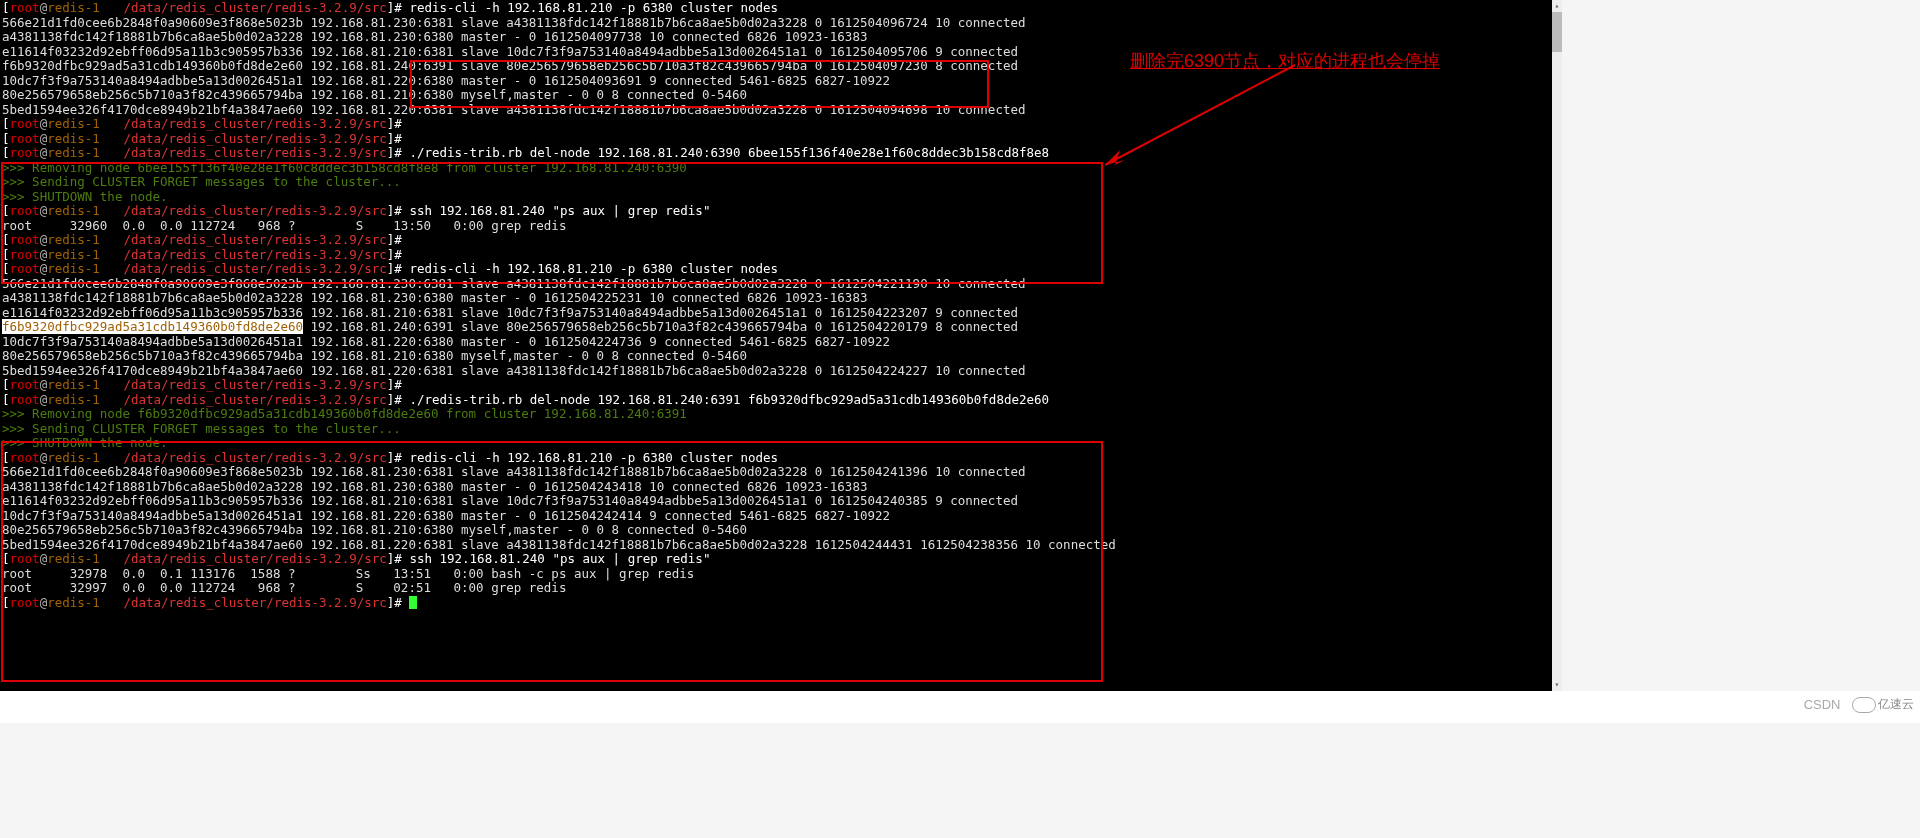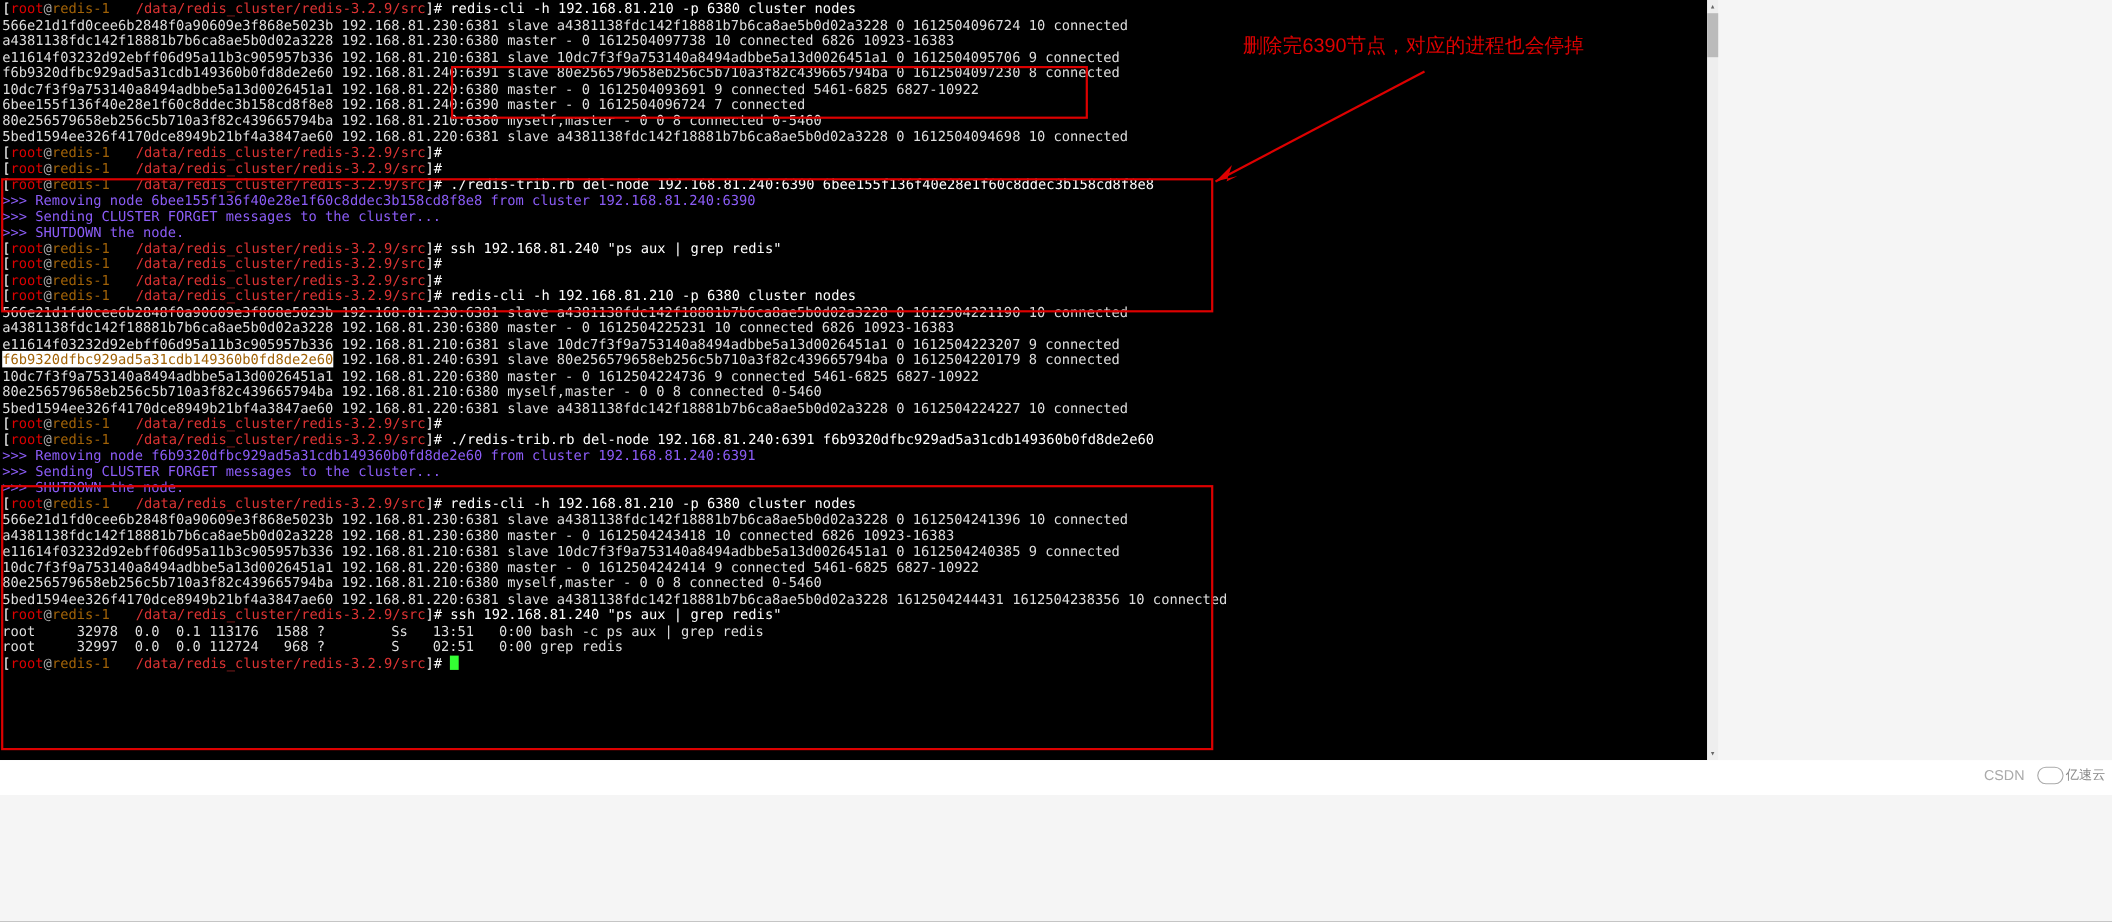--- a/index.html
+++ b/index.html
@@ -5,21 +5,21 @@
   html,body{margin:0;padding:0;background:#f5f5f5;font-family:Consolas,Monaco,monospace;font-size:12.5px;line-height:14.5px;}
   .terminal{background:#000;color:#ddd;width:1548px;min-height:680px;position:relative;padding:1px 2px 10px 2px;}
   .line{white-space:pre;}
   .prompt .brk{color:#fff;}
   .prompt .usr{color:#d00;}
   .prompt .at{color:#aaa;}
   .prompt .host{color:#a16207;}
   .prompt .path{color:#d33;margin-left:16px;}
   .prompt .end{color:#fff;}
   .cmd{color:#fff;}
-  .msg{color:#8b5cf6;}
+  .msg{color:#4d7c0f;}
   .txt{color:#ddd;}
   .hl{background:#fff;color:#a16207;}
   .cursor{display:inline-block;width:8px;height:13px;background:#3f3;vertical-align:bottom;margin-bottom:1px;}
   .redbox{position:absolute;border:2px solid #d00;pointer-events:none;}
   .annotation{position:absolute;color:#d00;font-family:"Microsoft YaHei",sans-serif;font-size:18px;font-weight:500;}
   .arrow{position:absolute;pointer-events:none;}
   .arrow line{stroke:#d00;stroke-width:2;}
   .arrow polygon{fill:#d00;}
   .footer{position:relative;text-align:right;padding:6px 6px 2px 0;background:#fff;height:24px;}
   .csdn{font-family:Arial;color:#aaa;font-size:13px;margin-right:4px;display:inline-block;vertical-align:middle;}
@@ -33,32 +33,32 @@
 <body>
 
 <div class="terminal">
 
   <div class="line"><span class="prompt"><span class="brk">[</span><span class="usr">root</span><span class="at">@</span><span class="host">redis-1</span><span class="path"> /data/redis_cluster/redis-3.2.9/src</span><span class="brk">]</span><span class="end"># </span></span><span class="cmd">redis-cli -h 192.168.81.210 -p 6380 cluster nodes</span></div>
   <div class="line txt">566e21d1fd0cee6b2848f0a90609e3f868e5023b 192.168.81.230:6381 slave a4381138fdc142f18881b7b6ca8ae5b0d02a3228 0 1612504096724 10 connected</div>
   <div class="line txt">a4381138fdc142f18881b7b6ca8ae5b0d02a3228 192.168.81.230:6380 master - 0 1612504097738 10 connected 6826 10923-16383</div>
   <div class="line txt">e11614f03232d92ebff06d95a11b3c905957b336 192.168.81.210:6381 slave 10dc7f3f9a753140a8494adbbe5a13d0026451a1 0 1612504095706 9 connected</div>
   <div class="line txt"><span>f6b9320dfbc929ad5a31cdb149360b0fd8de2e60 192.168.81.240:</span><span>6391 slave 80e256579658eb256c5b710a3f82c439665794ba 0 1612504097230 8 connected</span></div>
   <div class="line txt"><span>10dc7f3f9a753140a8494adbbe5a13d0026451a1 192.168.81.220:</span><span>6380 master - 0 1612504093691 9 connected 5461-6825 6827-10922</span></div>
-  <div class="line txt"><span>6bee155f136f40e28e1f60c8ddec3b158cd8f8e8 192.168.81.240:</span><span>6390 master - 0 1612504096724 7 connected</span></div>
   <div class="line txt">80e256579658eb256c5b710a3f82c439665794ba 192.168.81.210:6380 myself,master - 0 0 8 connected 0-5460</div>
   <div class="line txt">5bed1594ee326f4170dce8949b21bf4a3847ae60 192.168.81.220:6381 slave a4381138fdc142f18881b7b6ca8ae5b0d02a3228 0 1612504094698 10 connected</div>
   <div class="line"><span class="prompt"><span class="brk">[</span><span class="usr">root</span><span class="at">@</span><span class="host">redis-1</span><span class="path"> /data/redis_cluster/redis-3.2.9/src</span><span class="brk">]</span><span class="end"># </span></span></div>
   <div class="line"><span class="prompt"><span class="brk">[</span><span class="usr">root</span><span class="at">@</span><span class="host">redis-1</span><span class="path"> /data/redis_cluster/redis-3.2.9/src</span><span class="brk">]</span><span class="end"># </span></span></div>
 
   <div class="line"><span class="prompt"><span class="brk">[</span><span class="usr">root</span><span class="at">@</span><span class="host">redis-1</span><span class="path"> /data/redis_cluster/redis-3.2.9/src</span><span class="brk">]</span><span class="end"># </span></span><span class="cmd">./redis-trib.rb del-node 192.168.81.240:6390 6bee155f136f40e28e1f60c8ddec3b158cd8f8e8</span></div>
   <div class="line msg">&gt;&gt;&gt; Removing node 6bee155f136f40e28e1f60c8ddec3b158cd8f8e8 from cluster 192.168.81.240:6390</div>
   <div class="line msg">&gt;&gt;&gt; Sending CLUSTER FORGET messages to the cluster...</div>
   <div class="line msg">&gt;&gt;&gt; SHUTDOWN the node.</div>
 
   <div class="line"><span class="prompt"><span class="brk">[</span><span class="usr">root</span><span class="at">@</span><span class="host">redis-1</span><span class="path"> /data/redis_cluster/redis-3.2.9/src</span><span class="brk">]</span><span class="end"># </span></span><span class="cmd">ssh 192.168.81.240 "ps aux | grep redis"</span></div>
+  <div class="line txt">root     32960  0.0  0.0 112724   968 ?        S    13:50   0:00 grep redis</div>
 
   <div class="line"><span class="prompt"><span class="brk">[</span><span class="usr">root</span><span class="at">@</span><span class="host">redis-1</span><span class="path"> /data/redis_cluster/redis-3.2.9/src</span><span class="brk">]</span><span class="end"># </span></span></div>
   <div class="line"><span class="prompt"><span class="brk">[</span><span class="usr">root</span><span class="at">@</span><span class="host">redis-1</span><span class="path"> /data/redis_cluster/redis-3.2.9/src</span><span class="brk">]</span><span class="end"># </span></span></div>
 
   <div class="line"><span class="prompt"><span class="brk">[</span><span class="usr">root</span><span class="at">@</span><span class="host">redis-1</span><span class="path"> /data/redis_cluster/redis-3.2.9/src</span><span class="brk">]</span><span class="end"># </span></span><span class="cmd">redis-cli -h 192.168.81.210 -p 6380 cluster nodes</span></div>
   <div class="line txt">566e21d1fd0cee6b2848f0a90609e3f868e5023b 192.168.81.230:6381 slave a4381138fdc142f18881b7b6ca8ae5b0d02a3228 0 1612504221190 10 connected</div>
   <div class="line txt">a4381138fdc142f18881b7b6ca8ae5b0d02a3228 192.168.81.230:6380 master - 0 1612504225231 10 connected 6826 10923-16383</div>
   <div class="line txt">e11614f03232d92ebff06d95a11b3c905957b336 192.168.81.210:6381 slave 10dc7f3f9a753140a8494adbbe5a13d0026451a1 0 1612504223207 9 connected</div>
   <div class="line txt"><span class="hl">f6b9320dfbc929ad5a31cdb149360b0fd8de2e60</span><span> 192.168.81.240:6391 slave 80e256579658eb256c5b710a3f82c439665794ba 0 1612504220179 8 connected</span></div>
   <div class="line txt">10dc7f3f9a753140a8494adbbe5a13d0026451a1 192.168.81.220:6380 master - 0 1612504224736 9 connected 5461-6825 6827-10922</div>
@@ -81,21 +81,21 @@
 
   <div class="line"><span class="prompt"><span class="brk">[</span><span class="usr">root</span><span class="at">@</span><span class="host">redis-1</span><span class="path"> /data/redis_cluster/redis-3.2.9/src</span><span class="brk">]</span><span class="end"># </span></span><span class="cmd">ssh 192.168.81.240 "ps aux | grep redis"</span></div>
   <div class="line txt">root     32978  0.0  0.1 113176  1588 ?        Ss   13:51   0:00 bash -c ps aux | grep redis</div>
   <div class="line txt">root     32997  0.0  0.0 112724   968 ?        S    02:51   0:00 grep redis</div>
   <div class="line"><span class="prompt"><span class="brk">[</span><span class="usr">root</span><span class="at">@</span><span class="host">redis-1</span><span class="path"> /data/redis_cluster/redis-3.2.9/src</span><span class="brk">]</span><span class="end"># </span></span><span class="cursor"></span></div>
 
   <div class="redbox" style="left:410px;top:60px;width:575px;height:44px;"></div>
   <div class="redbox" style="left:1px;top:162px;width:1098px;height:118px;"></div>
   <div class="redbox" style="left:1px;top:441px;width:1098px;height:237px;"></div>
 
-  <div class="annotation" style="left:1130px;top:34px;">删除完6390节点，对应的进程也会停掉</div>
+  <div class="annotation" style="left:1130px;top:54px;text-decoration:underline;">删除完6390节点，对应的进程也会停掉</div>
   <svg class="arrow" style="left:1095px;top:60px;width:210px;height:115px;">
     <line x1="200" y1="5" x2="10" y2="105"></line>
     <polygon points="10,105 25,90 20,105 30,100"></polygon>
   </svg>
 
   <div class="scrollbar">
     <div class="scrollarrow" style="top:0;">▴</div>
     <div class="scrollthumb" style="top:12px;"></div>
     <div class="scrollarrow" style="bottom:0;">▾</div>
   </div>

